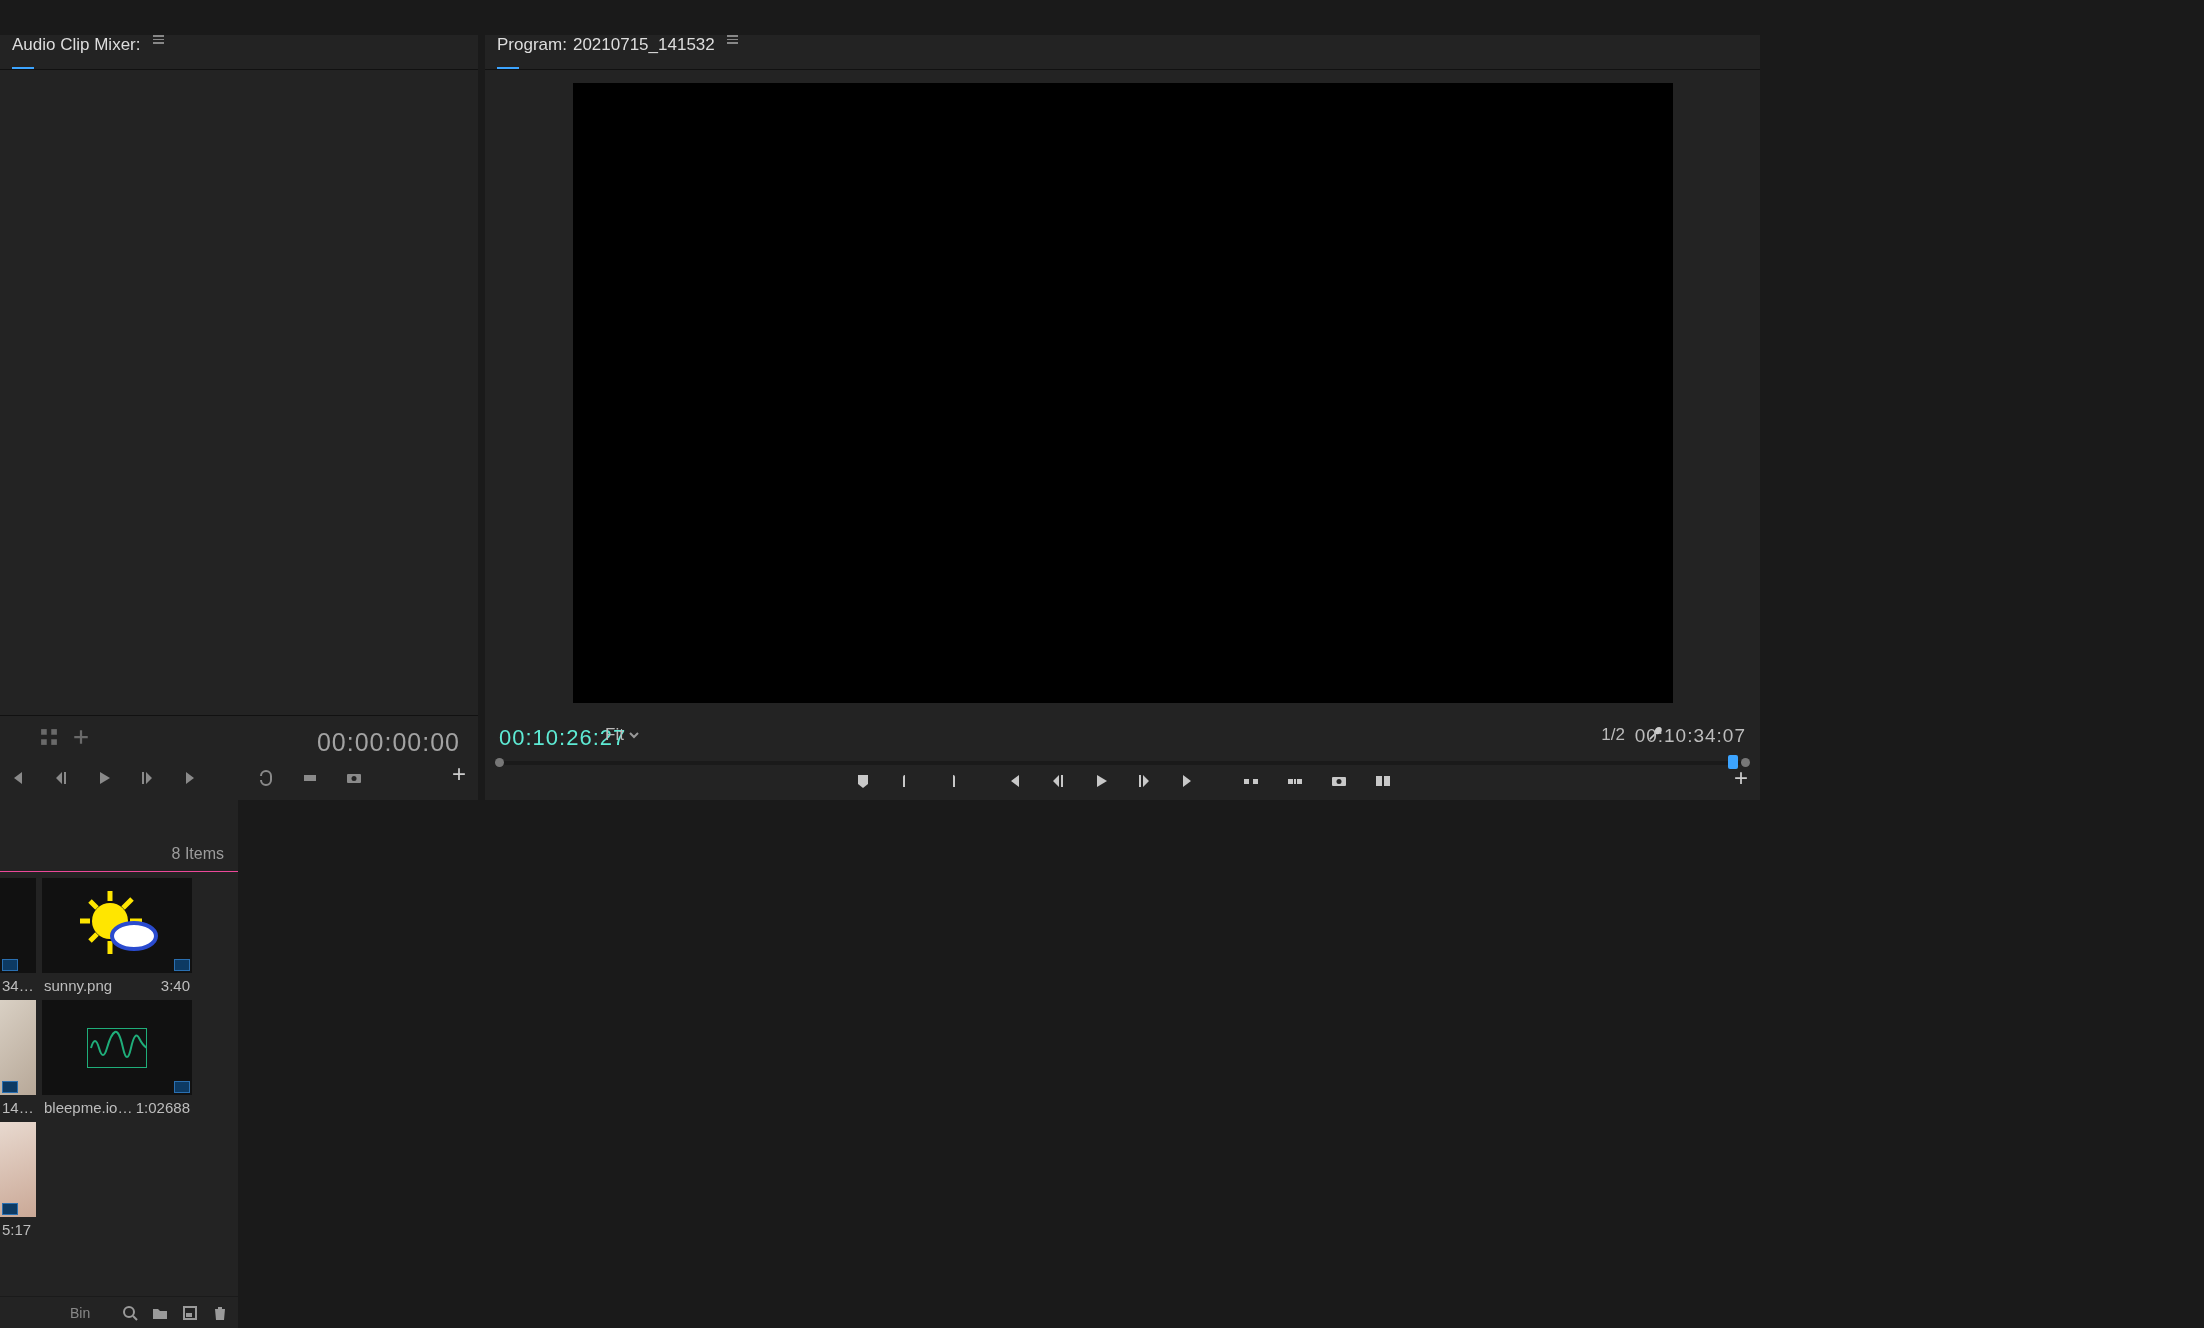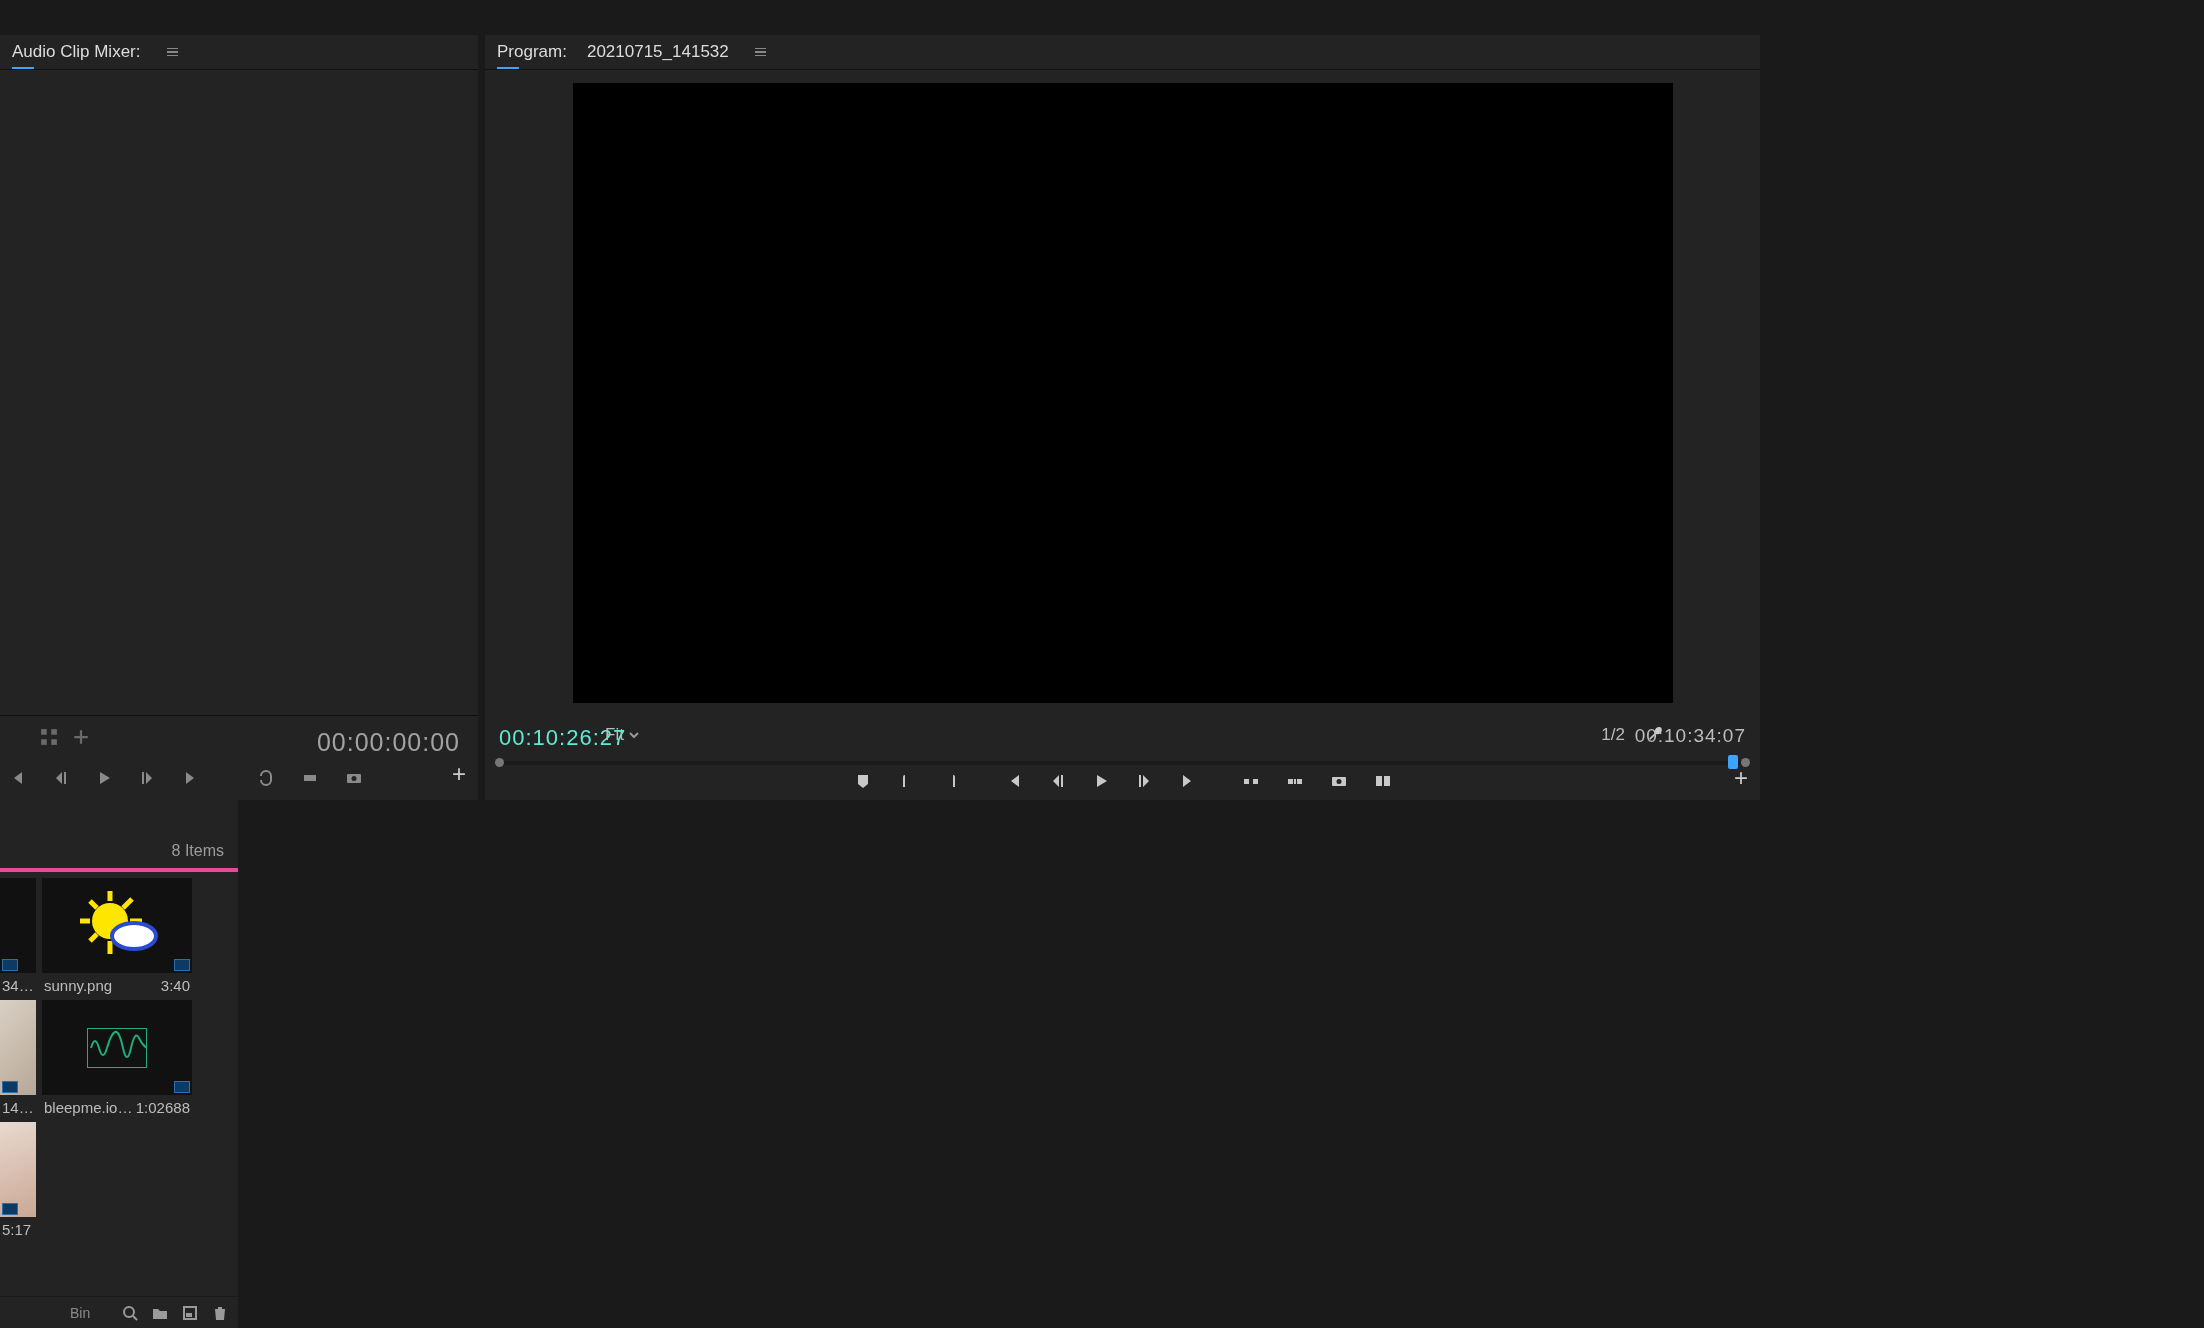--- a/index.html
+++ b/index.html
@@ -1,21 +1,21 @@
 <!DOCTYPE html>
 <html><head>
 <meta charset="utf-8">
 <style>
 *{box-sizing:border-box;margin:0;padding:0;font-family:"Segoe UI",Arial,sans-serif;user-select:none}
 html,body{width:2204px;height:1328px;background:#1a1a1a;color:#ccc;overflow:hidden}
 #root{position:relative;width:2204px;height:1328px}
 
 
 .tabbar{height:35px;display:flex;align-items:center;gap:12px;padding:0 12px;background:#232323;font-size:17px;color:#a0a0a0;border-bottom:1px solid #111}
-.tabbar .tab{display:flex;align-items:center;gap:20px;height:100%;cursor:default}
+.tabbar .tab{display:flex;align-items:flex-start;gap:6px;height:100%;cursor:default}
 .tabbar .tab.active{color:#ddd}
 .tabbar .tab.active::after{content:"";position:absolute;bottom:0;left:0;width:22px;border-bottom:2px solid #3ca4ff}
 .burger{display:inline-flex;flex-direction:column;gap:2px;margin-left:6px}
 .burger span{width:11px;height:1.5px;background:#888}
 
 
 #topbar{position:absolute;left:0;top:0;width:2204px;height:35px;background:#1a1a1a}
 
 
 #mixer{position:absolute;left:0;top:35px;width:478px;height:765px;background:#232323;display:flex;flex-direction:column}
@@ -48,21 +48,21 @@
 #prog-scrub .end.l{left:0}
 #prog-scrub .end.r{right:0}
 #prog-scrub .head{position:absolute;top:0;width:10px;height:14px;background:#3ca4ff;border-radius:2px;right:12px}
 #prog-transport{position:absolute;left:0;right:0;bottom:8px;display:flex;align-items:center;justify-content:center;gap:22px}
 #prog-transport .tbtn{width:22px;height:22px;display:flex;align-items:center;justify-content:center}
 #prog-transport svg{width:16px;height:16px;fill:#c8c8c8}
 #prog-add{position:absolute;right:12px;bottom:8px;font-size:24px;color:#ccc}
 
 
 #project{position:absolute;left:0;top:800px;width:238px;height:528px;background:#232323;display:flex;flex-direction:column}
-#proj-head{height:72px;position:relative;border-bottom:4px solid #ec4899}
+#proj-head{height:72px;position:relative;border-bottom:1px solid #ec4899}
 #proj-count{position:absolute;right:14px;bottom:8px;font-size:16px;color:#9c9c9c}
 #proj-body{flex:1;overflow:hidden;padding:6px 6px 0 0;display:flex;flex-wrap:wrap;align-content:flex-start;gap:6px}
 .card{width:220px}
 .thumb{width:100%;height:95px;background:#111;position:relative;display:flex;align-items:center;justify-content:center}
 .thumb .badge{position:absolute;right:2px;bottom:2px;width:16px;height:12px;background:#0d3a63;border:1px solid #2a6fb0}
 .thumb .badge.l{left:2px;right:auto}
 .card .meta{display:flex;justify-content:space-between;font-size:15px;color:#bdbdbd;padding:4px 2px 0;white-space:nowrap;overflow:hidden}
 .card .meta .name{overflow:hidden;text-overflow:ellipsis}
 #proj-foot{height:32px;background:#232323;display:flex;align-items:center;gap:14px;padding:0 10px;border-top:1px solid #1a1a1a}
 #proj-foot span.lb{font-size:14px;color:#888;margin-right:auto;margin-left:60px}

